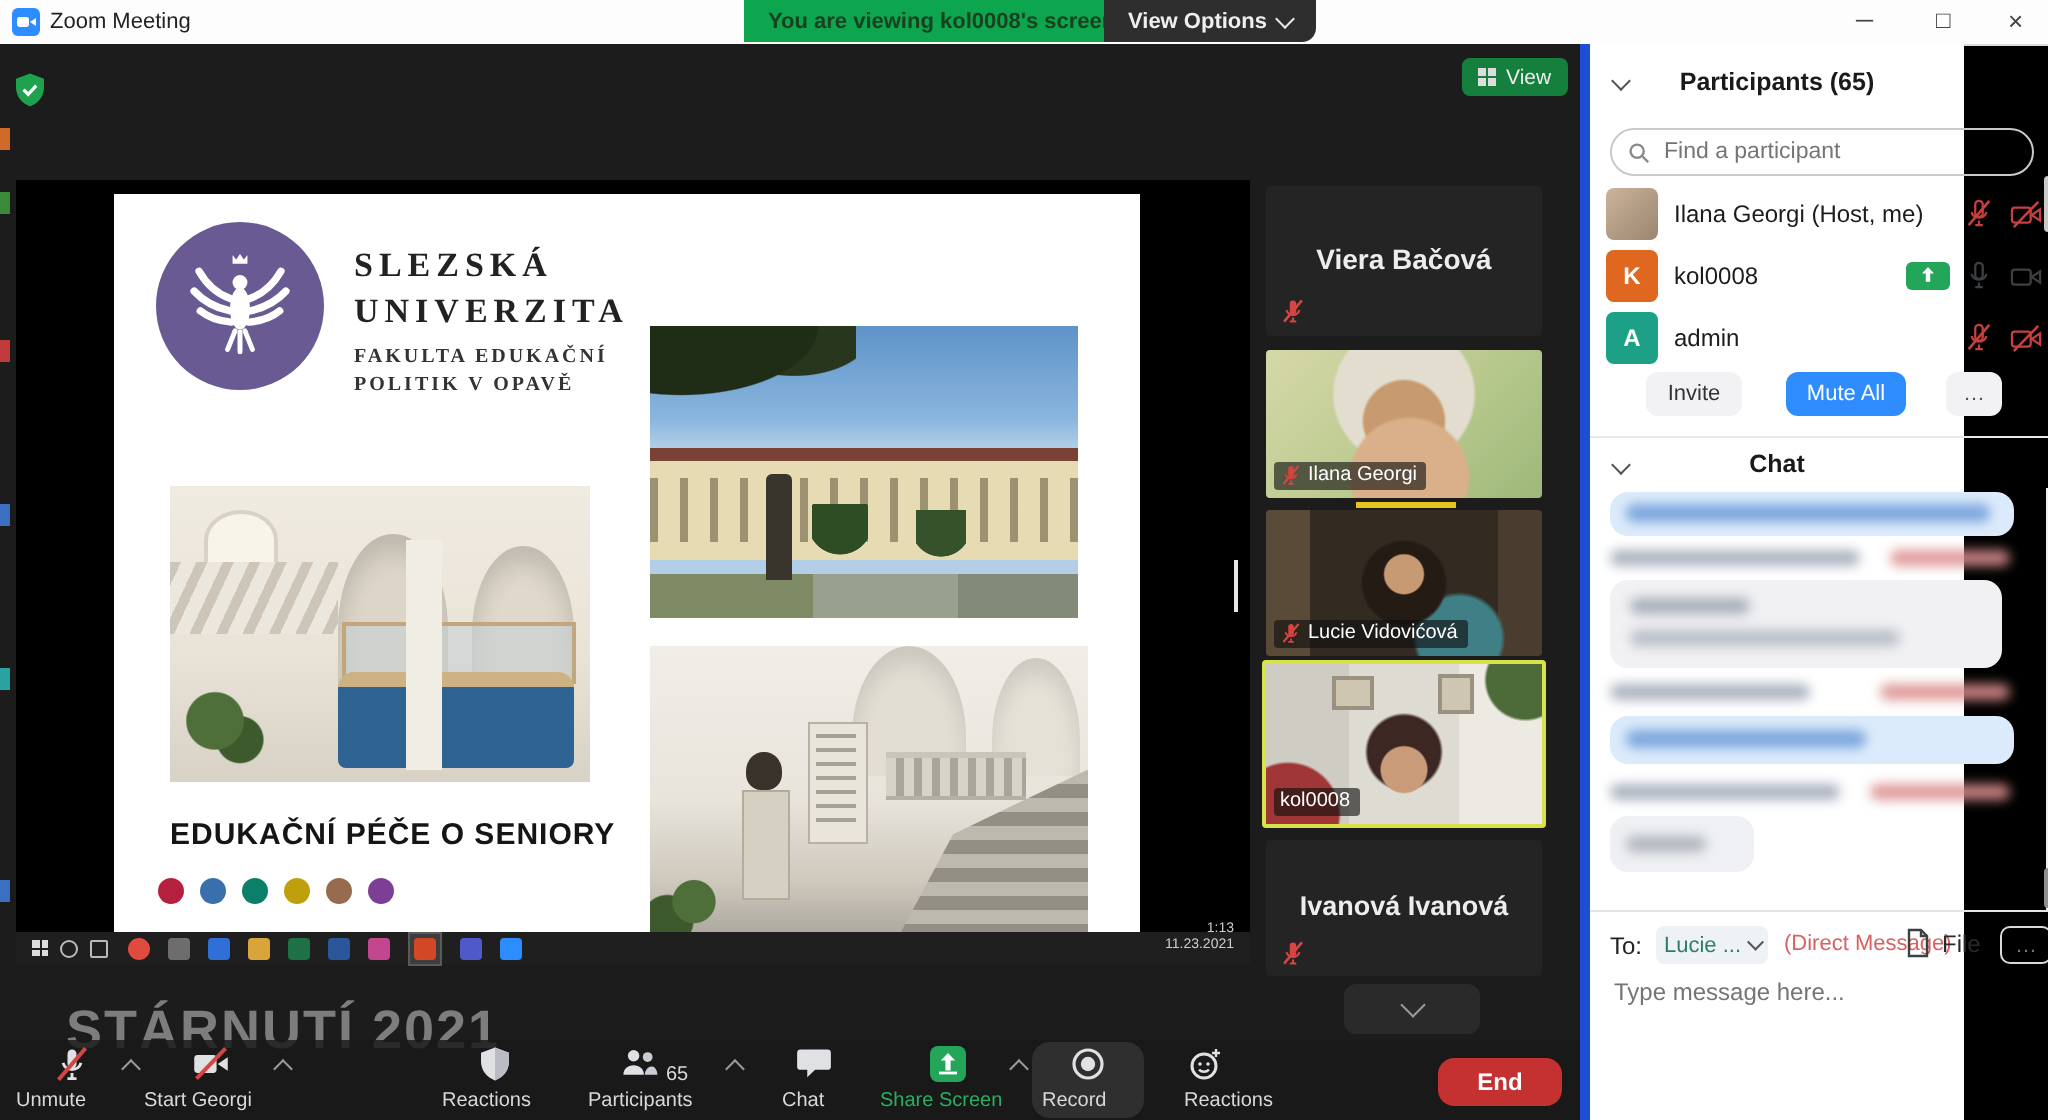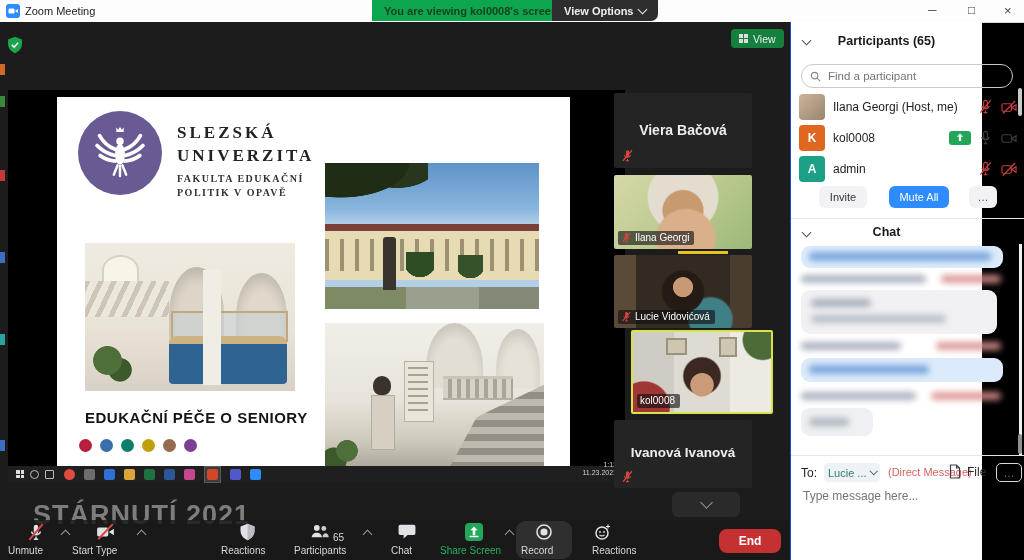--- a/index.html
+++ b/index.html
@@ -4,21 +4,21 @@
 <style>
   html,body{margin:0;padding:0;background:#000;}
   body{width:1024px;height:560px;overflow:hidden;font-family:"Liberation Sans","DejaVu Sans",sans-serif;position:relative;}
   .a{position:absolute;}
   .flex{display:flex;align-items:center;}
   .chv{display:inline-block;width:6px;height:6px;border-right:1.6px solid #9a9a9a;border-bottom:1.6px solid #9a9a9a;transform:rotate(45deg);}
   .chv.up{transform:rotate(-135deg);}
   .chv.dark{border-color:#555;}
   .chv.white{border-color:#e8e8e8;}
   .tb-label{position:absolute;top:545px;font-size:10px;color:#d8d8d8;text-align:left;}
-  .tile{position:absolute;left:614px;width:138px;background:#242424;border-radius:2px;overflow:visible;}
+  .tile{position:absolute;left:633px;width:138px;background:#242424;border-radius:2px;overflow:visible;}
   .tile-name{width:100%;text-align:center;font-weight:bold;color:#ededed;font-size:14px;position:absolute;top:50%;transform:translateY(-58%);}
   .chip{position:absolute;left:4px;bottom:4px;background:rgba(15,15,15,.62);border-radius:2px;padding:1px 5px 2px 3px;display:flex;align-items:center;gap:3px;color:#fff;font-size:10px;white-space:nowrap;}
   .row-name{font-size:12px;color:#1c1c1c;}
   .avatar{width:26px;height:26px;border-radius:4px;color:#fff;font-weight:bold;font-size:12px;display:flex;align-items:center;justify-content:center;}
   .pbtn{border-radius:6px;font-size:11px;display:flex;align-items:center;justify-content:center;position:absolute;height:22px;cursor:pointer;}
   .streak{position:absolute;filter:blur(3px);border-radius:4px;}
   .bubble{position:absolute;border-radius:9px;}
   .dot{width:13px;height:13px;border-radius:50%;display:inline-block;}
   .serif{font-family:"Liberation Serif","DejaVu Serif",serif;}
   .tbicon{position:absolute;top:523px;}
@@ -250,21 +250,21 @@
 <div class="tb-label" style="left:8px;width:56px;z-index:5;cursor:pointer;">Unmute</div>
 <span class="a chv up" style="left:62px;top:531px;z-index:5;cursor:pointer;"></span>
 
 <div class="tbicon" style="left:96px;z-index:5;cursor:pointer;">
   <svg width="19" height="18" viewBox="0 0 17 16">
       <rect x="1" y="4" width="10" height="8" rx="1.5" fill="#dfe1e5"></rect>
       <path d="M11.5 8l4.5-3v6z" fill="#dfe1e5"></path>
       <line x1="2" y1="14.5" x2="15" y2="1" stroke="#d64541" stroke-width="1.8"></line>
     </svg>
 </div>
-<div class="tb-label" style="left:72px;width:68px;z-index:5;cursor:pointer;">Start Type</div>
+<div class="tb-label" style="left:72px;width:68px;z-index:5;cursor:pointer;">Start Georgi</div>
 <span class="a chv up" style="left:138px;top:531px;z-index:5;cursor:pointer;"></span>
 
 <div class="tbicon" style="left:239px;z-index:5;cursor:pointer;">
   <svg width="17" height="18" viewBox="0 0 16 18">
       <path d="M8 .8l7 2.6v4.2c0 4.8-3 8-7 9.6-4-1.6-7-4.8-7-9.6V3.4z" fill="#dfe1e5"></path>
       <path d="M8 .8l7 2.6v4.2c0 4.8-3 8-7 9.6z" fill="#b9bcc2"></path>
     </svg>
 </div>
 <div class="tb-label" style="left:221px;width:52px;z-index:5;cursor:pointer;">Reactions</div>
 
@@ -313,21 +313,21 @@
       <path d="M5.5 11.8a3.4 3.4 0 0 0 5 0" stroke="#dfe1e5" stroke-width="1.2" fill="none"></path>
       <path d="M14 1.5v4M12 3.5h4" stroke="#dfe1e5" stroke-width="1.2"></path>
     </svg>
 </div>
 <div class="tb-label" style="left:576px;width:56px;z-index:5;cursor:pointer;margin-left:16px;">Reactions</div>
 
 <div class="a flex" style="left:719px;top:529px;width:62px;height:24px;background:#c53030;border-radius:8px;justify-content:center;z-index:5;cursor:pointer;">
   <span style="color:#fff;font-weight:bold;font-size:12px;">End</span>
 </div>
 
-<div class="a" style="left:790px;top:22px;width:192px;height:538px;background:#fff;border-left:1px solid #1d4ed8;box-sizing:border-box;">
+<div class="a" style="left:790px;top:22px;width:192px;height:538px;background:#fff;border-left:5px solid #1d4ed8;box-sizing:border-box;">
 
   <span class="a chv dark" style="left:12px;top:15px;cursor:pointer;"></span>
   <div class="a" style="left:0;top:12px;width:100%;text-align:center;font-size:12.5px;font-weight:bold;color:#1a1a1a;">Participants (65)</div>
 
   <div class="a flex" style="left:10px;top:42px;width:212px;height:24px;border:1px solid #c9c9c9;border-radius:12px;box-sizing:border-box;padding:0 8px;gap:5px;">
     <svg width="11" height="11" viewBox="0 0 12 12">
         <circle cx="5" cy="5" r="3.6" fill="none" stroke="#8a8a8a" stroke-width="1.3"></circle>
         <line x1="8" y1="8" x2="11" y2="11" stroke="#8a8a8a" stroke-width="1.3"></line>
       </svg>
     <input style="border: none; outline: none; font-size: 11.5px; color: rgb(51, 51, 51); width: 170px; font-family: Liberation Sans, sans-serif; background: transparent;" placeholder="Find a participant">

